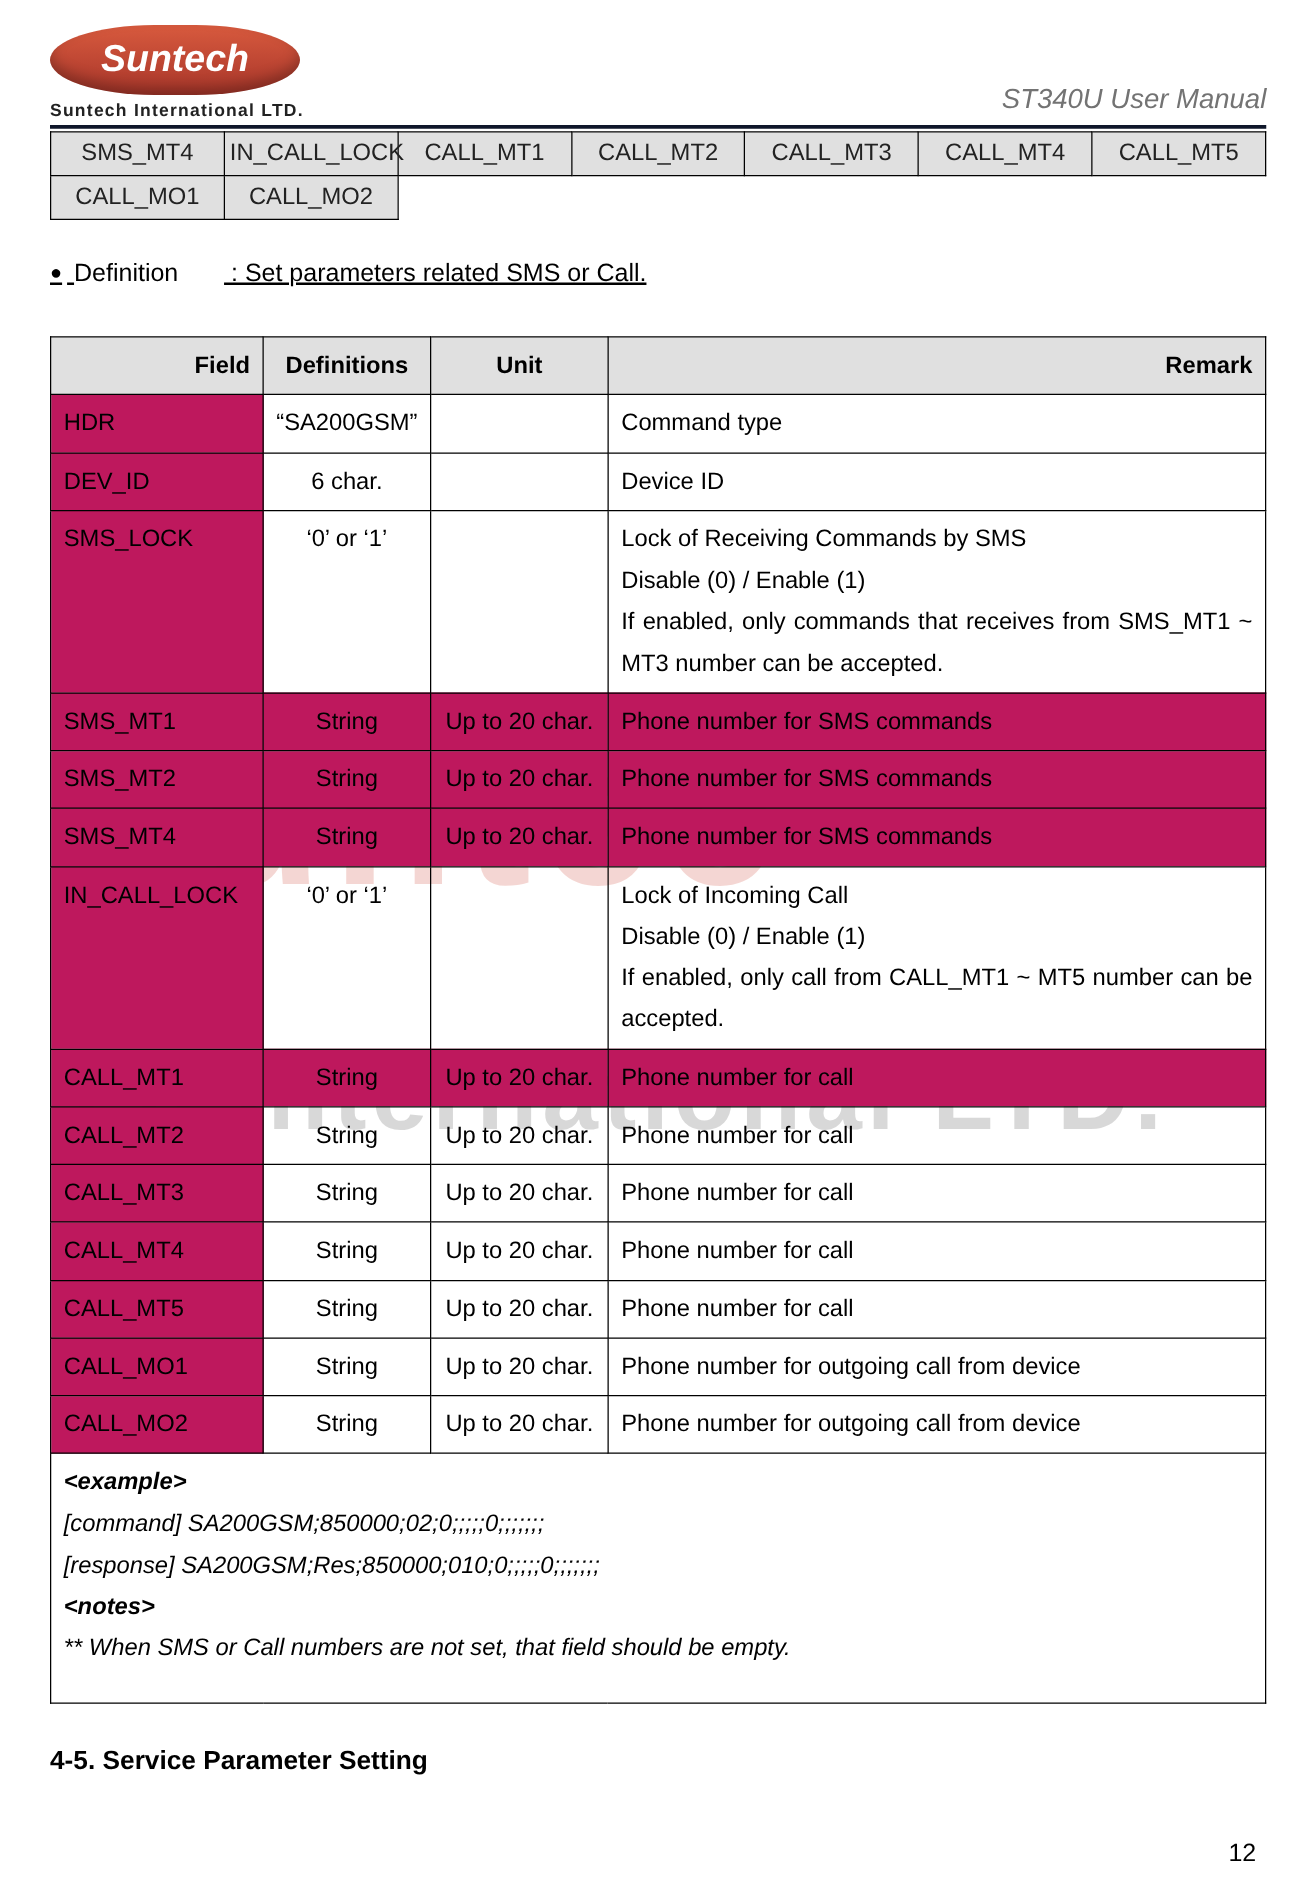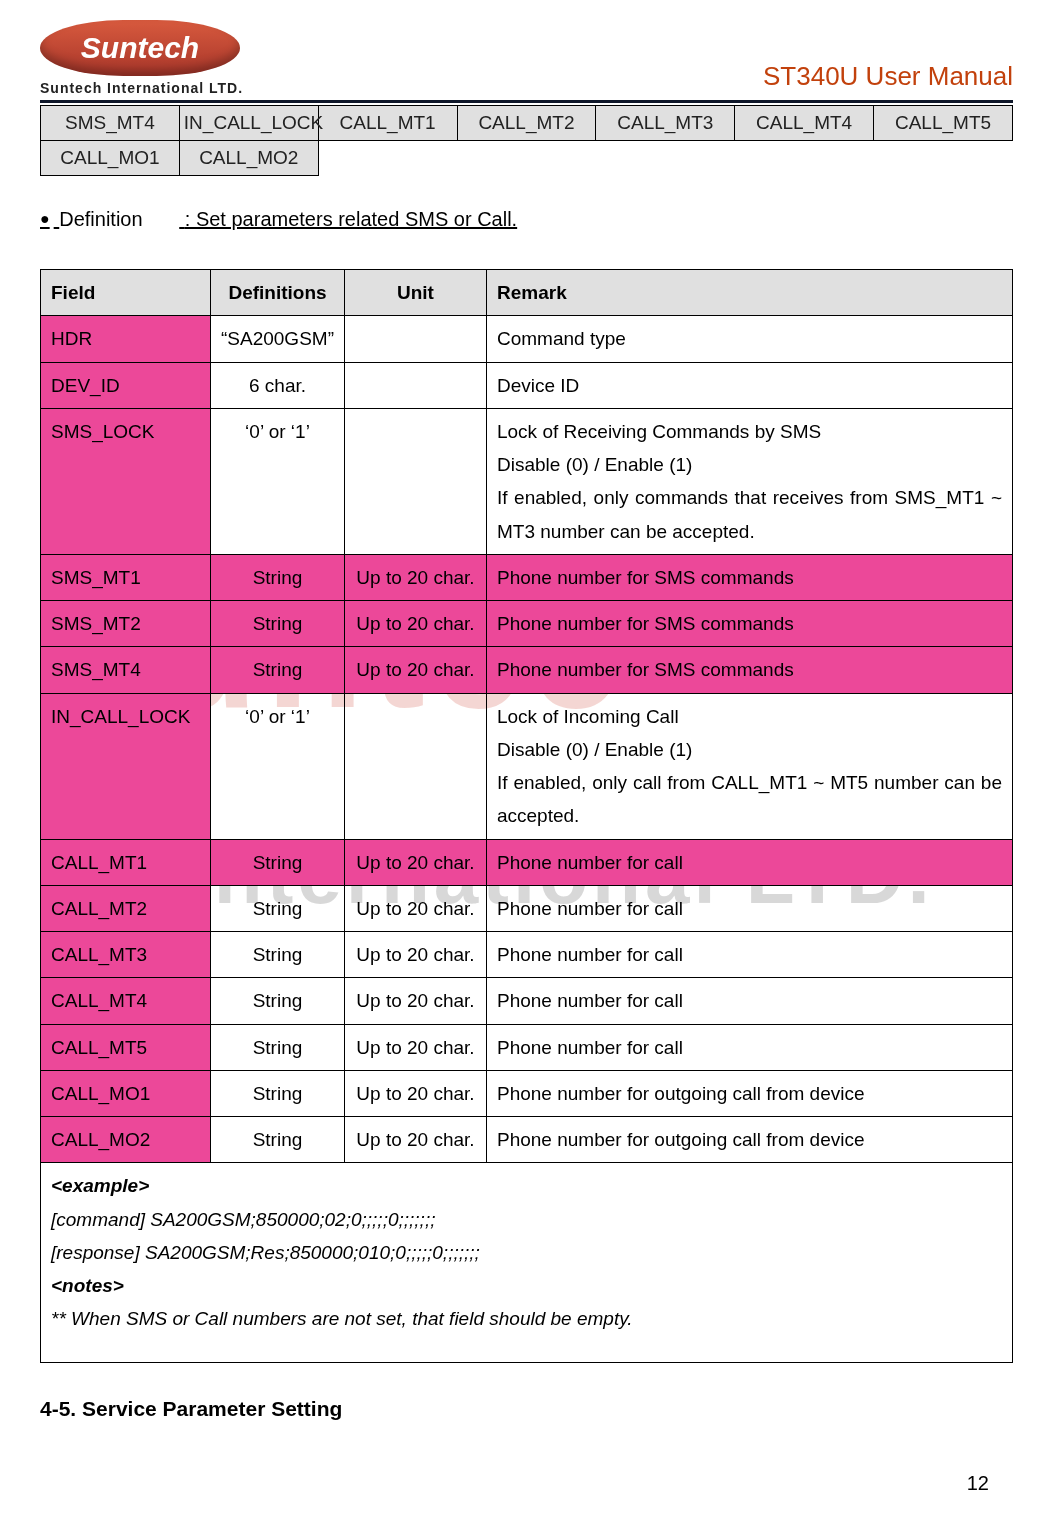--- a/index.html
+++ b/index.html
@@ -61,23 +61,24 @@
       box-shadow: inset 0 -6px 10px rgba(0,0,0,.25);
     }
     .logo-sub {
       font-weight: 700;
       font-size: 14px;
       letter-spacing: 1px;
       margin-top: 4px;
       color: #222;
     }
     .doc-title {
-      font-size: 26px;
-      color: #c2410c;
+      font-size: 22px;
+      color: #737373;
       padding-bottom: 4px;
+      font-style: italic;
     }
     .tag-table {
       border-collapse: collapse;
       width: 100%;
       table-layout: fixed;
       margin-top: 0;
     }
     .tag-table td {
       border: 1px solid #000;
       background: #e0e0e0;
@@ -101,44 +102,44 @@
     .main-table th, .main-table td {
       border: 1px solid #000;
       padding: 6px 10px;
       font-size: 19px;
       vertical-align: top;
       line-height: 1.75;
     }
     .main-table th {
       background: #e0e0e0;
       font-weight: 700;
-      text-align: left;
+      text-align: right;
     }
     .main-table th.c, .main-table td.c { text-align: center; }
     .col-field { width: 170px; background:#e0e0e0;}
     .col-def   { width: 130px; }
     .col-unit  { width: 142px; }
-    .shade { background:#ec4899; }
+    .shade { background:#be185d; }
     .example-cell {
       background:#fff;
       font-size: 19px;
       line-height: 1.75;
       padding: 6px 10px;
       font-style: italic;
     }
     .example-cell .b { font-weight:700;}
     .section-h {
       font-weight: 700;
       font-size: 21px;
       margin-top: 34px;
     }
     .page-num {
       position: absolute;
       bottom: 22px;
-      right: 64px;
+      right: 48px;
       font-size: 20px;
     }
     .just { text-align: justify; text-justify: inter-word; margin-top: 24px; }
   </style>
 </head>
 <body>
 
 <div class="watermark">untec</div>
 <div class="watermark2">ch International LTD.</div>
 

